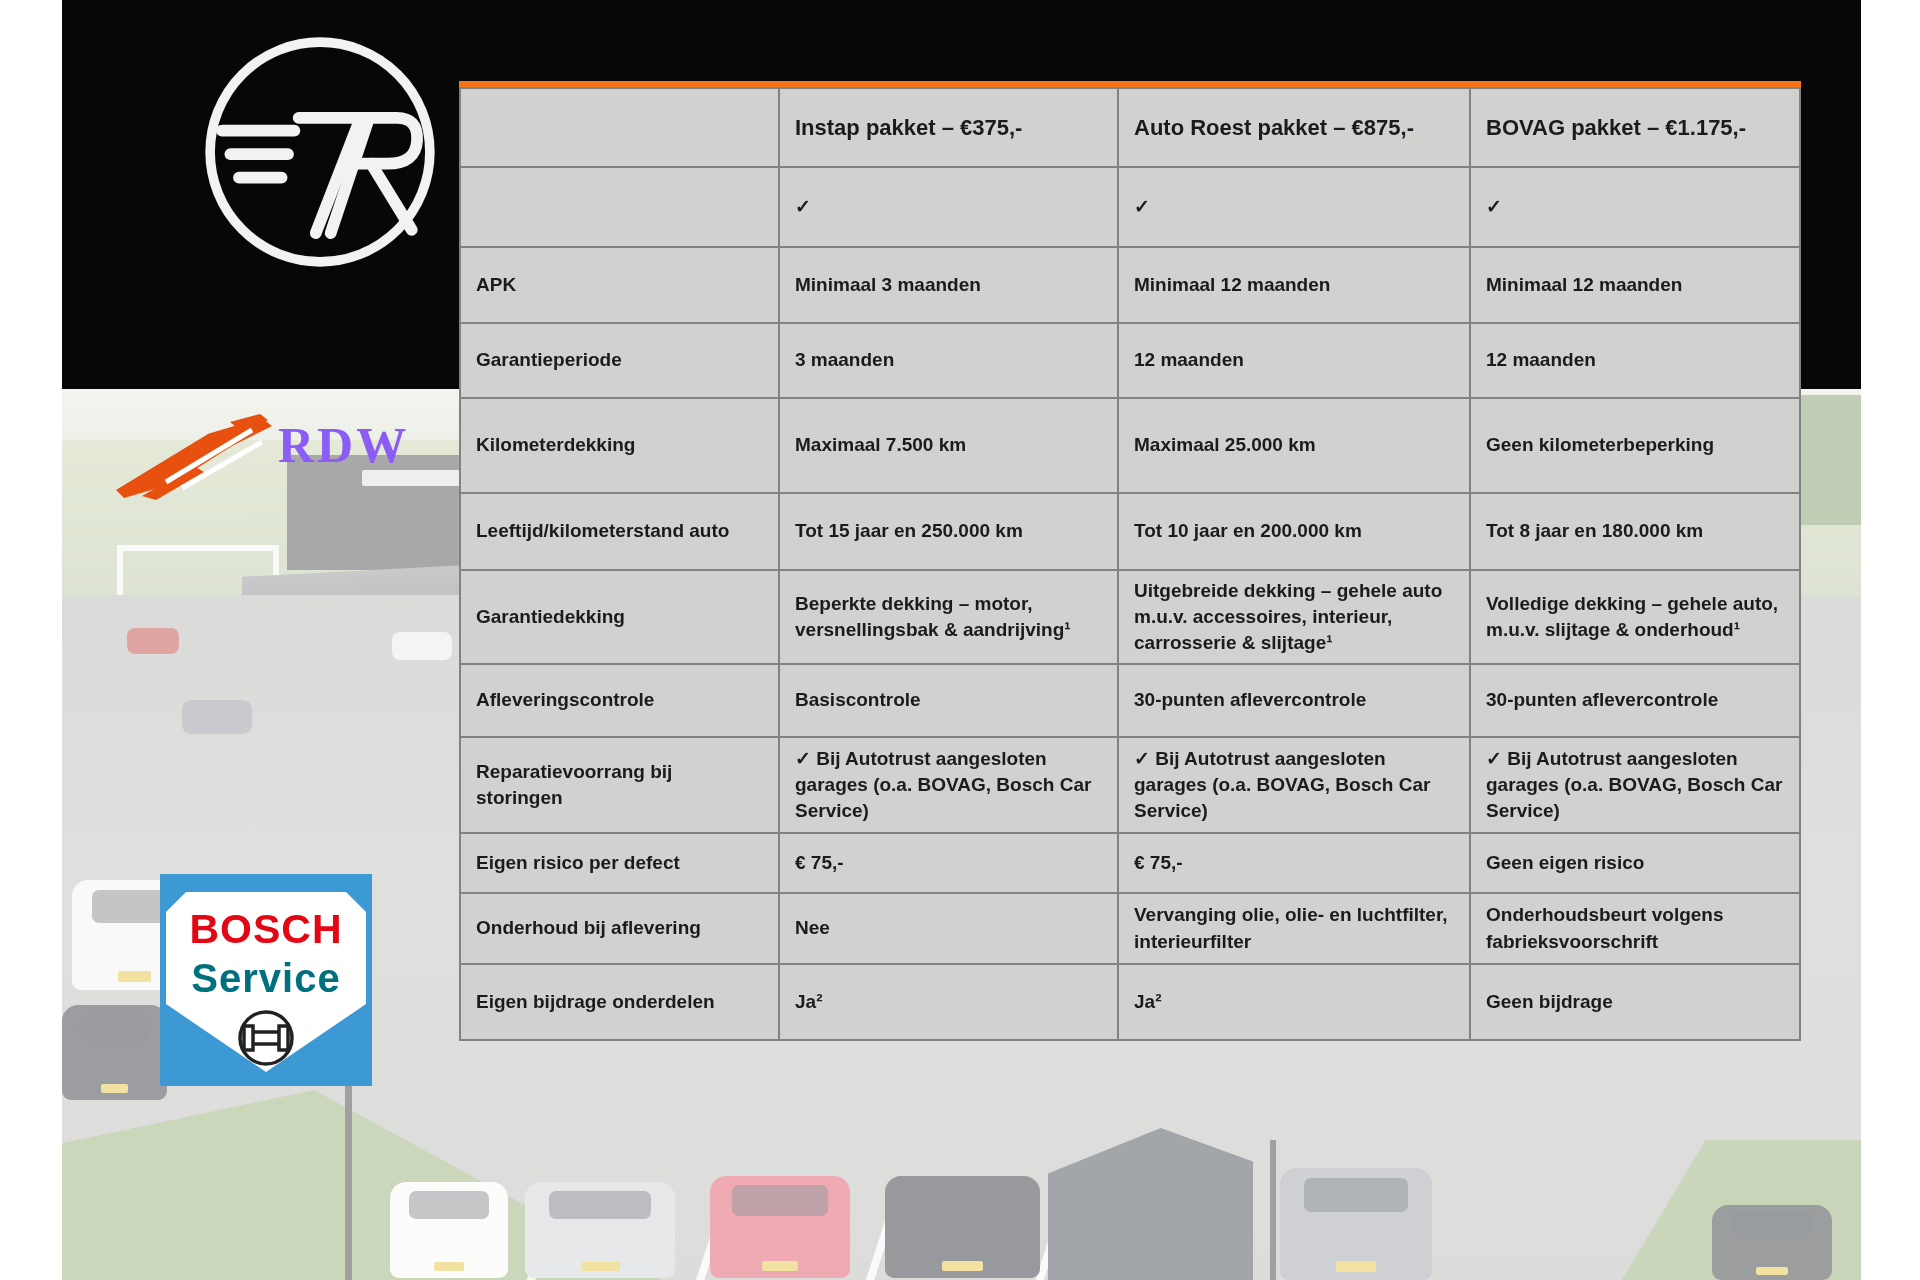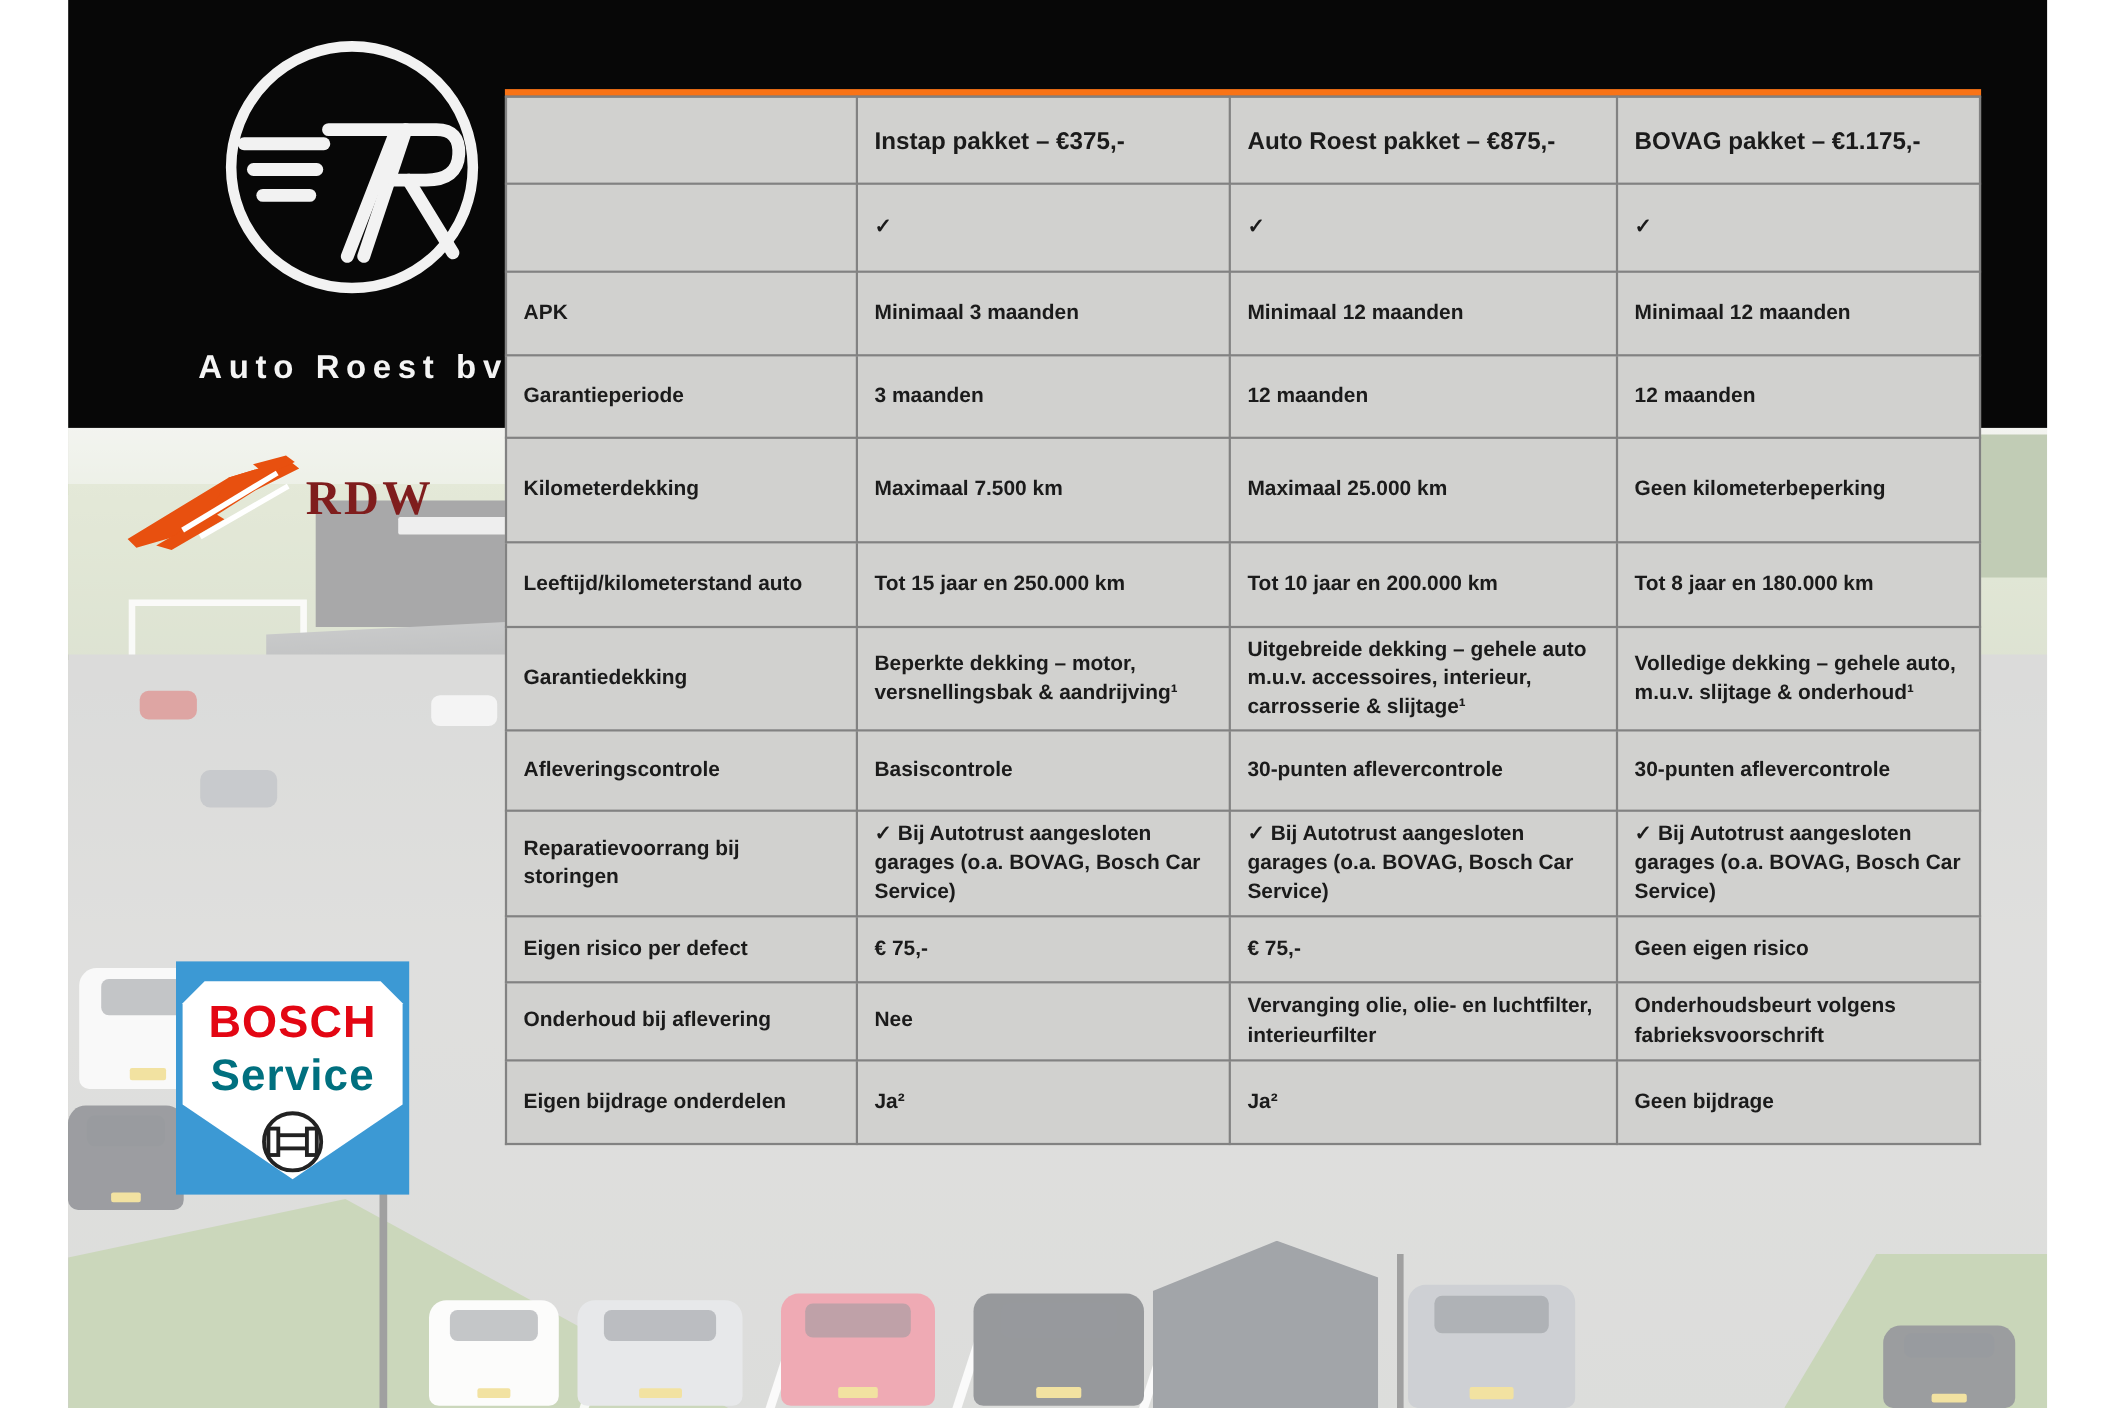--- a/index.html
+++ b/index.html
@@ -32,22 +32,22 @@
   .wash{left:0;top:0;width:100%;height:100%;background:rgba(255,255,255,.52);}
 
   
   .black-panel{position:absolute;left:62px;top:0;width:1799px;height:389px;background:#070707;}
   .monogram{position:absolute;left:130px;top:24px;}
   .dealer-name{position:absolute;left:84px;top:318px;width:350px;text-align:center;
                color:#f4f4f4;font-size:30px;font-weight:600;letter-spacing:6px;white-space:nowrap;}
 
   
   .rdw{position:absolute;left:112px;top:412px;width:300px;height:100px;}
-  .rdw-text{position:absolute;left:166px;top:15px;color:#7f1d1d;font-family:"Liberation Serif",serif;
-            font-weight:bold;font-size:44px;letter-spacing:3px;}
+  .rdw-text{position:absolute;left:166px;top:4px;color:#8b5cf6;font-family:"Liberation Serif",serif;
+            font-weight:bold;font-size:50px;letter-spacing:3px;}
   .bovag{position:absolute;left:178px;top:568px;width:168px;height:248px;background:#ffffff;
          box-shadow:0 0 0 1px rgba(0,0,0,.15);}
   .bovag-top{position:absolute;left:7px;top:7px;width:154px;height:146px;background:#0c0c0c;}
   .bovag-band{position:absolute;left:7px;top:153px;width:154px;height:88px;background:#f2c500;
               display:flex;align-items:center;justify-content:center;overflow:hidden;}
   .bovag-word{color:#111;font-weight:700;font-size:46px;letter-spacing:0px;
               transform:scale(.80,1.35);transform-origin:center;}
   .bosch{position:absolute;left:160px;top:874px;width:212px;height:212px;background:#3c99d4;}
   .bosch-shield{position:absolute;left:0;top:0;}
   .bosch-word1{position:absolute;left:0;top:32px;width:212px;text-align:center;color:#e30613;
@@ -117,21 +117,20 @@
       <g stroke="#f2f2f2" stroke-width="11" stroke-linecap="round" fill="none">
         <path d="M28 100 H96"></path>
         <path d="M36 122 H90"></path>
         <path d="M44 144 H84"></path>
         <path d="M100 88 H158 L116 196"></path>
         <path d="M166 88 L130 196"></path>
         <path d="M166 88 h26 q20 0 19 21 q-1 22 -28 22 h-27"></path>
         <path d="M168 131 l38 62"></path>
       </g>
     </svg>
-    <div class="dealer-name">Auto Roest bv</div>
   </div>
 
   <div class="rdw">
     <svg width="170" height="100" viewBox="0 0 170 100">
       <g fill="#e8500f">
         <path d="M4 78 L96 22 L150 6 L160 14 L120 34 L60 72 L12 86 Z"></path>
         <path d="M96 22 L150 6 L126 30 L84 44 Z" fill="#e8500f"></path>
         <path d="M118 10 l30 -8 8 6 -26 12 z"></path>
         <path d="M30 84 l52 -30 10 6 -48 28 z"></path>
       </g>

